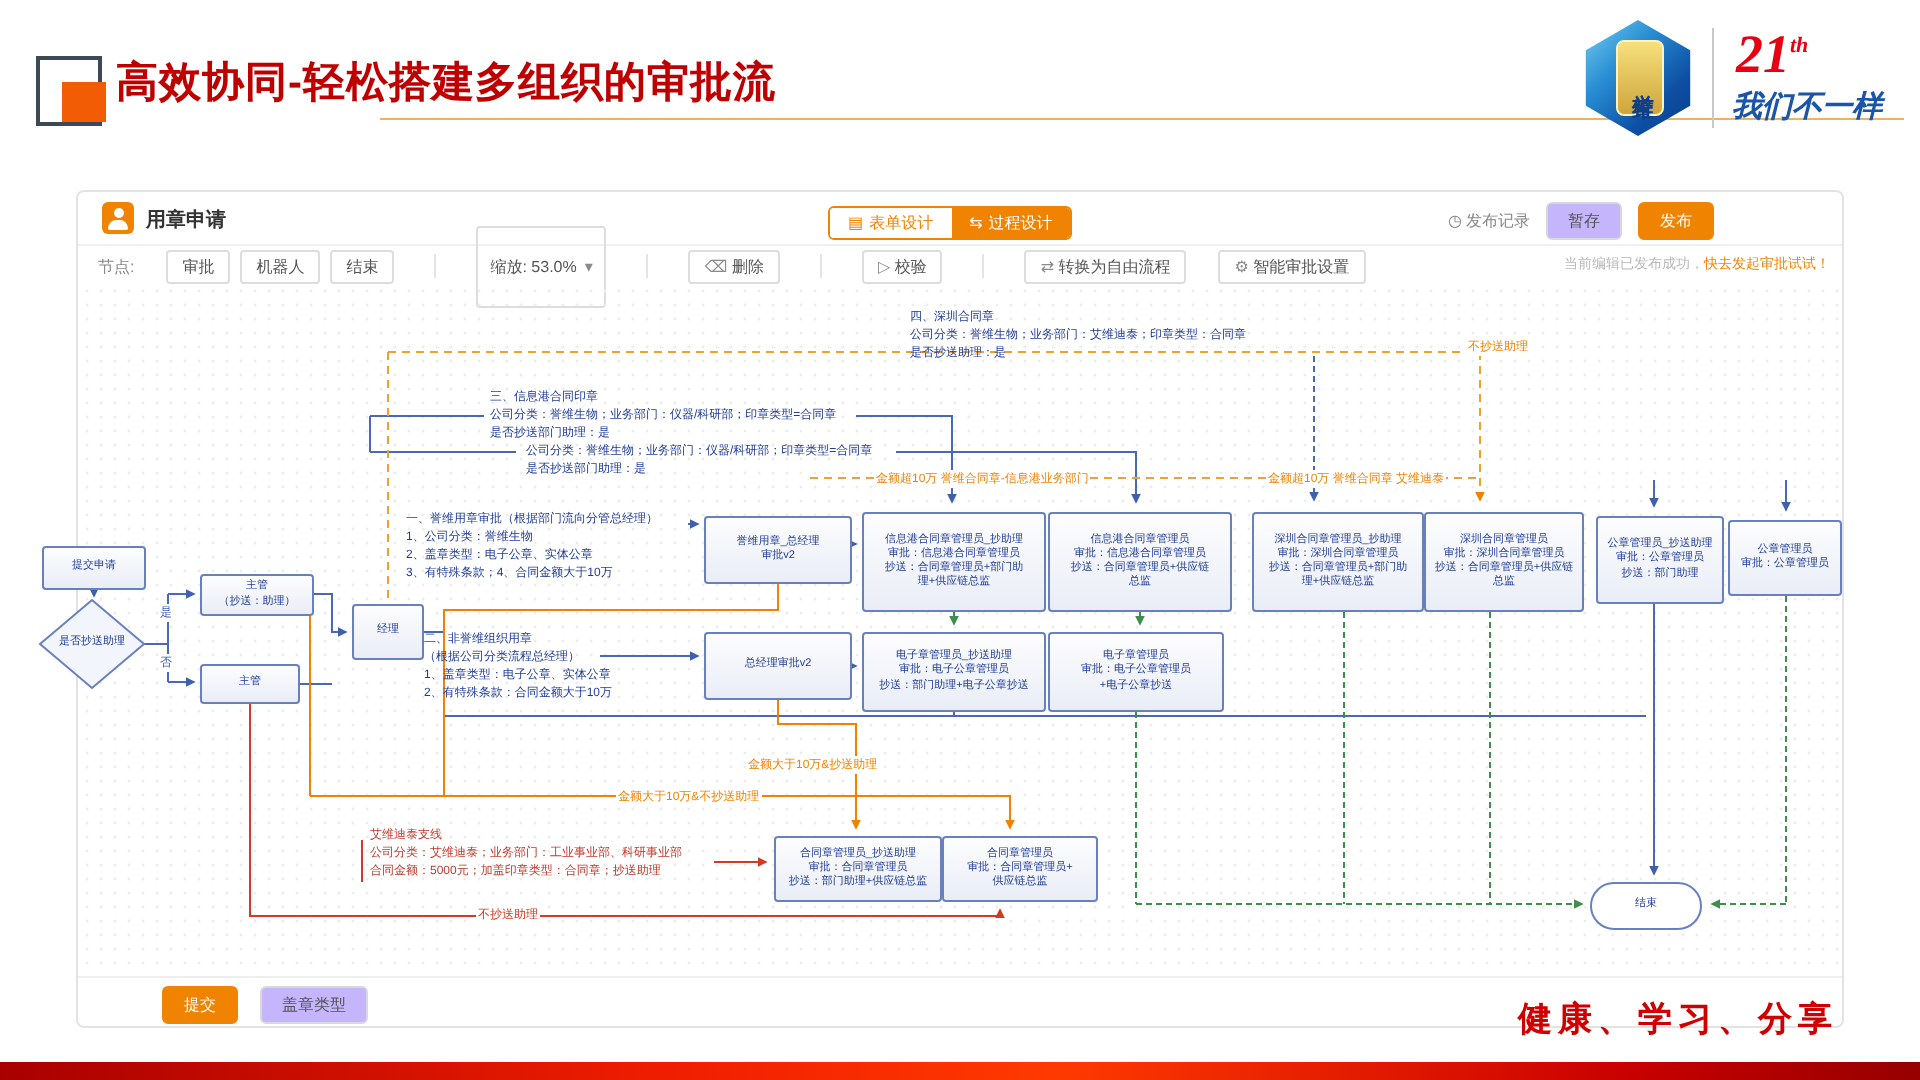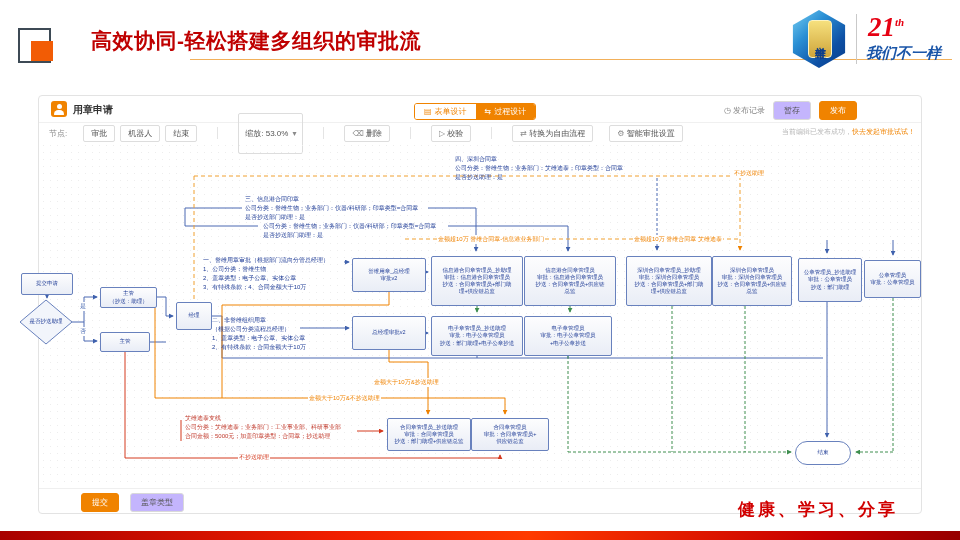--- a/index.html
+++ b/index.html
@@ -2,39 +2,39 @@
 <html><head>
 <meta charset="utf-8">
 <style>
   html,body{margin:0;padding:0;}
   body{width:960px;height:540px;position:relative;overflow:hidden;background:#fff;
        font-family:"Liberation Sans","DejaVu Sans",sans-serif;-webkit-font-smoothing:antialiased;}
 
   
   .deco-outline{position:absolute;left:18px;top:28px;width:29px;height:31px;border:2px solid #3d4a55;background:#fff;}
   .deco-square{position:absolute;left:31px;top:41px;width:22px;height:20px;background:#f25c05;}
-  .slide-title{position:absolute;left:58px;top:27px;font-size:21px;font-weight:bold;color:#bf0000;letter-spacing:0.5px;margin-left:33px;}
+  .slide-title{position:absolute;left:58px;top:27px;font-size:21px;font-weight:bold;color:#bf0000;letter-spacing:0.5px;}
   .title-underline{position:absolute;left:190px;top:59px;width:762px;height:1px;background:#f2b05a;}
 
   .logo-wrap{position:absolute;left:786px;top:6px;width:170px;height:64px;}
   .logo-hex{position:absolute;left:4px;top:4px;width:58px;height:58px;
       clip-path:polygon(50% 0,95% 26%,95% 74%,50% 100%,5% 74%,5% 26%);
       background:linear-gradient(135deg,#7fd4f4 0%,#2a8fd4 35%,#0d4fa4 70%,#0a3c86 100%);}
   .logo-card{position:absolute;left:22px;top:14px;width:22px;height:36px;border-radius:4px;
       background:linear-gradient(180deg,#f6e07d,#cfa53b);border:1px solid #fdf3c0;
       display:flex;align-items:center;justify-content:center;}
   .logo-card span{writing-mode:vertical-rl;font-size:11px;font-weight:bold;color:#0d3f8c;letter-spacing:1px;}
   .logo-divider{position:absolute;left:70px;top:8px;width:1px;height:50px;background:#c9c9c9;}
   .logo-21{position:absolute;left:82px;top:8px;color:#e60012;font-family:"Liberation Serif",serif;
       font-style:italic;font-weight:bold;font-size:27px;line-height:1;}
   .logo-21 sup{font-size:11px;}
   .logo-slogan{position:absolute;left:80px;top:38px;color:#1a55a8;font-family:"Liberation Serif",serif;
       font-style:italic;font-weight:bold;font-size:15px;white-space:nowrap;}
 
-  .motto{position:absolute;left:738px;top:498px;font-family:"Liberation Serif",serif;
+  .motto{position:absolute;left:759px;top:498px;font-family:"Liberation Serif",serif;
       font-weight:600;font-size:17px;color:#d10000;letter-spacing:3px;white-space:nowrap;}
   .bottom-bar{position:absolute;left:0;bottom:0;width:960px;height:9px;
       background:linear-gradient(90deg,#a80000,#f01e00 35%,#ff3a00 55%,#c80000 85%,#960000);}
 
   
   #app{position:absolute;left:38px;top:95px;width:884px;height:419px;border:1px solid #e3e3e3;
        border-radius:4px;background:#fff;box-sizing:border-box;}
   .app-header{position:absolute;left:0;top:0;width:100%;height:26px;border-bottom:1px solid #f0f0f0;}
   .doc-icon{position:absolute;left:12px;top:5px;width:16px;height:16px;border-radius:3px;background:#f08300;}
   .doc-icon .head{position:absolute;left:5.5px;top:3px;width:5px;height:5px;border-radius:50%;background:#fff;}

